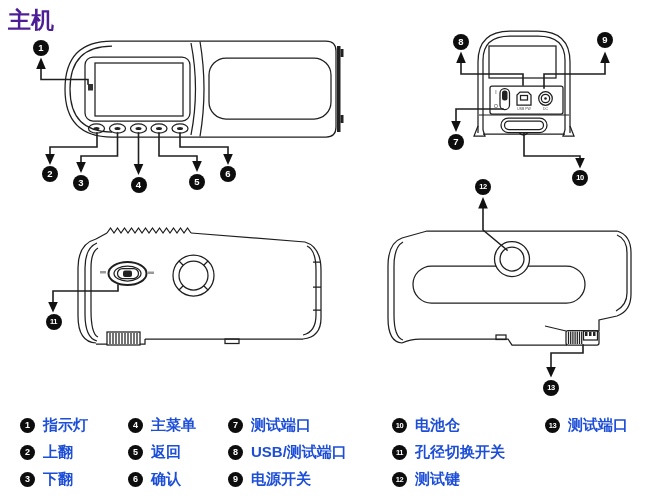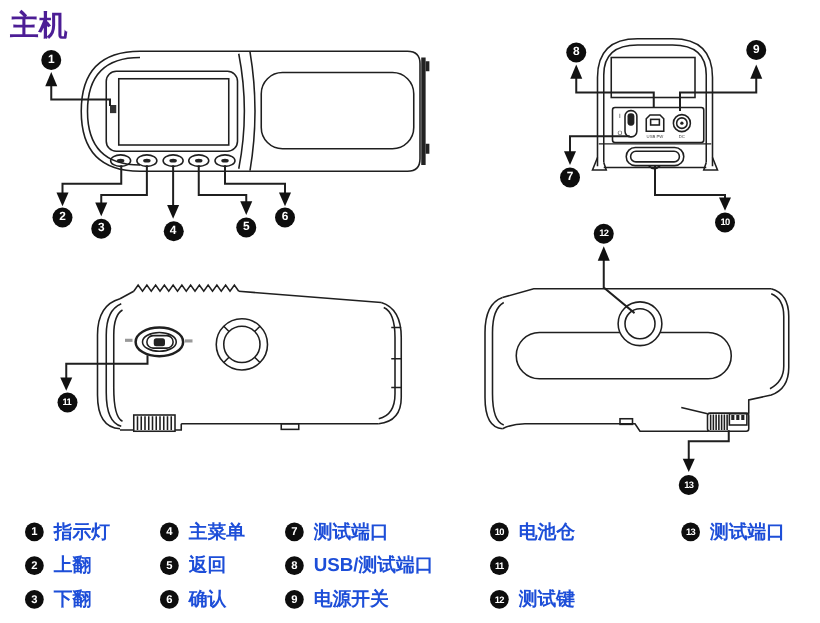--- a/index.html
+++ b/index.html
@@ -264,20 +264,21 @@
       </div>
     </div>
 
     <div class="legend-col" style="left:392px;top:417px">
       <div class="legend-item">
         <span class="legend-num two">10</span>
         <span class="legend-label">电池仓</span>
       </div>
       <div class="legend-item">
         <span class="legend-num two">11</span>
+        <span class="legend-label">孔径切换开关</span>
       </div>
       <div class="legend-item">
         <span class="legend-num two">12</span>
         <span class="legend-label">测试键</span>
       </div>
     </div>
 
     <div class="legend-col" style="left:545px;top:417px">
       <div class="legend-item">
         <span class="legend-num two">13</span>

